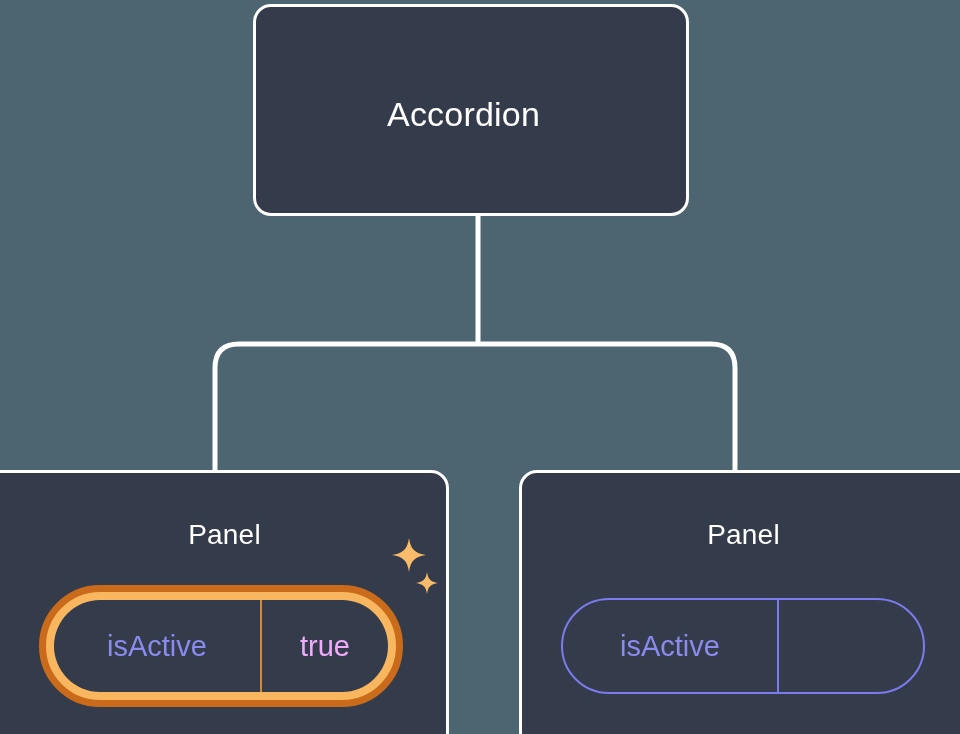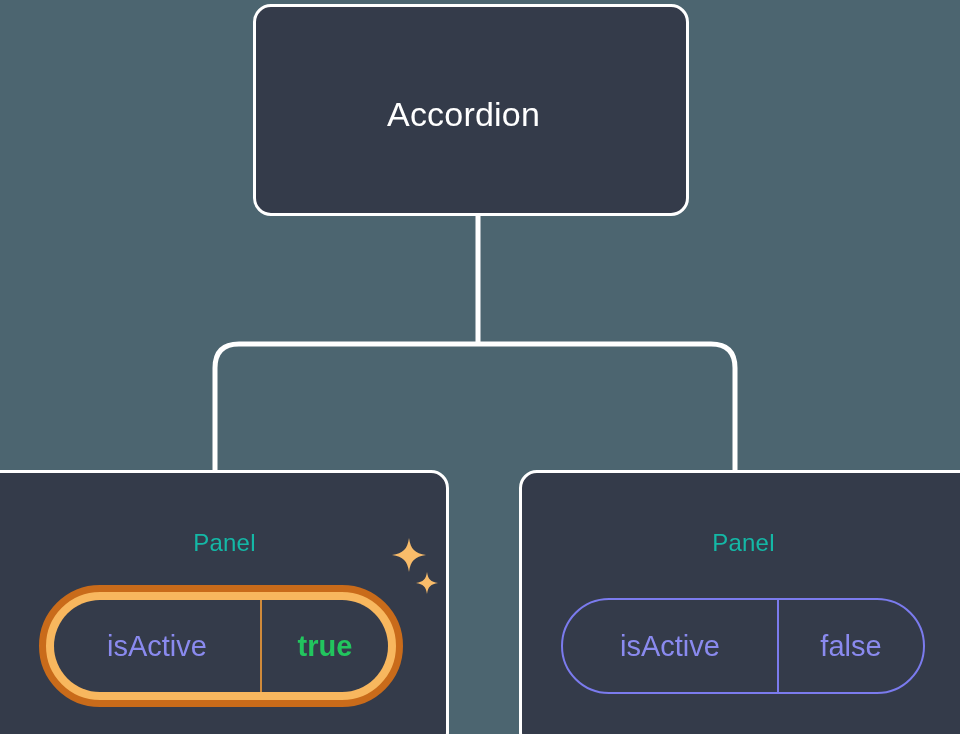--- a/index.html
+++ b/index.html
@@ -63,24 +63,24 @@
   .node-panel-left {
     left: -16px;
     width: 465px;
   }
   .node-panel-right {
     left: 519px;
     width: 465px;
   }
   .node-panel .node-title {
     position: absolute;
-    top: 56px;
+    top: 46px;
     text-align: center;
-    color: #14b8a6;
-    font-size: 24px;
+    color: #ffffff;
+    font-size: 28px;
     letter-spacing: 0.2px;
   }
   .node-panel-left .node-title { left: 16px; right: 0; }
   .node-panel-right .node-title { left: 0; right: 16px; }
 
   
   .pill {
     position: absolute;
     box-sizing: border-box;
     display: flex;
@@ -90,22 +90,22 @@
   .pill-cell {
     display: flex;
     align-items: center;
     justify-content: center;
     color: #8a8aef;
     font-size: 29px;
     white-space: nowrap;
     text-align: center;
   }
   .pill-cell.value-strong {
-    color: #22c55e;
-    font-weight: bold;
+    color: #f0abfc;
+    font-weight: normal;
   }
   .pill-divider {
     width: 2px;
     flex: 0 0 2px;
   }
 
   
   .pill-plain {
     left: 39px;
     top: 125px;
@@ -180,17 +180,16 @@
   <svg class="sparkle sparkle-small" viewBox="0 0 32 32">
     <path d="M16 0 C17.6 10.6 21.4 14.4 32 16 C21.4 17.6 17.6 21.4 16 32 C14.4 21.4 10.6 17.6 0 16 C10.6 14.4 14.4 10.6 16 0 Z" fill="#f9bc6a"></path>
   </svg>
 
   <div class="node node-panel node-panel-right">
     <div class="node-title">Panel</div>
 
     <div class="pill pill-plain">
       <div class="pill-cell pill-name">isActive</div>
       <div class="pill-divider"></div>
-      <div class="pill-cell pill-value">false</div>
     </div>
   </div>
 
 </div>
 
 </body></html>

